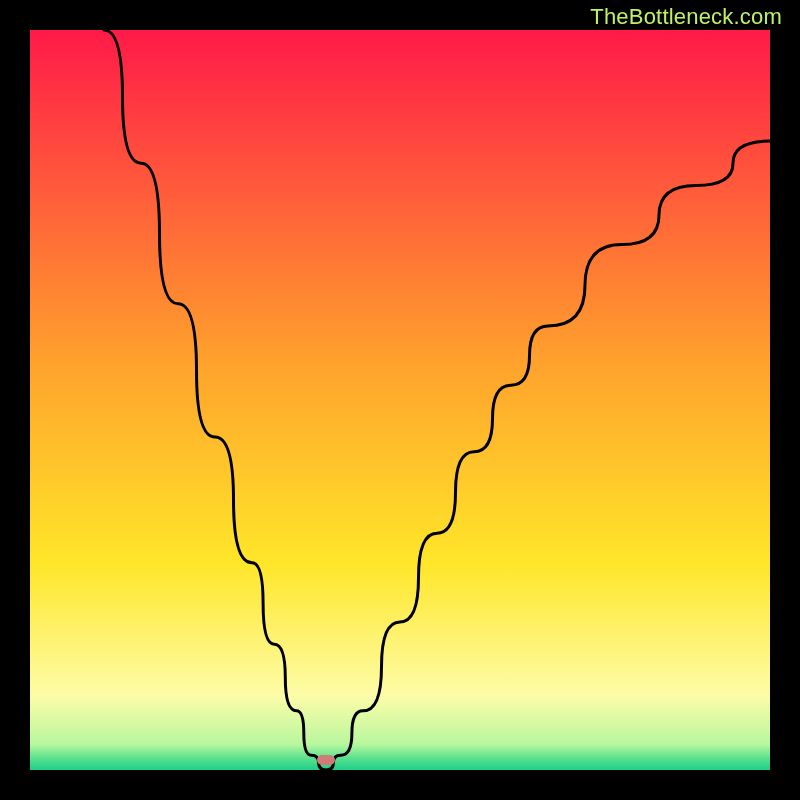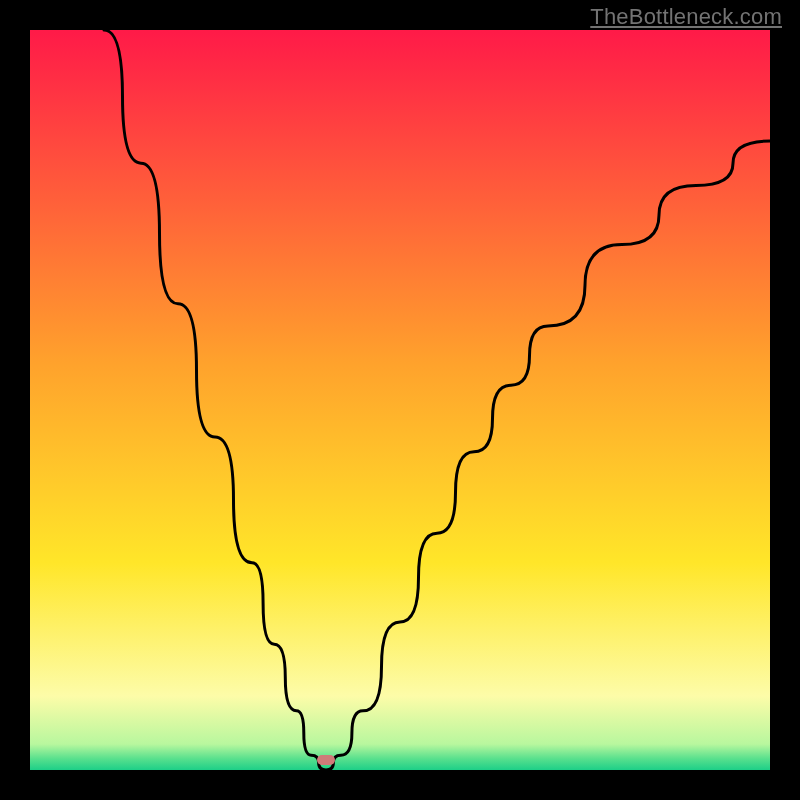--- a/index.html
+++ b/index.html
@@ -47,23 +47,22 @@
     border-radius: 5px;
     transform: translate(-50%, -50%);
     background: #cf7b79;
   }
   .watermark {
     position: absolute;
     top: 4px;
     right: 18px;
     font-family: Arial, Helvetica, sans-serif;
     font-size: 22px;
-    color: #737373;
+    color: #bef264;
     letter-spacing: 0.2px;
-    text-decoration: underline;
   }
 </style>
 </head>
 <body>
 
 <div class="frame">
 
   <div class="watermark">TheBottleneck.com</div>
 
   <div class="plot">

